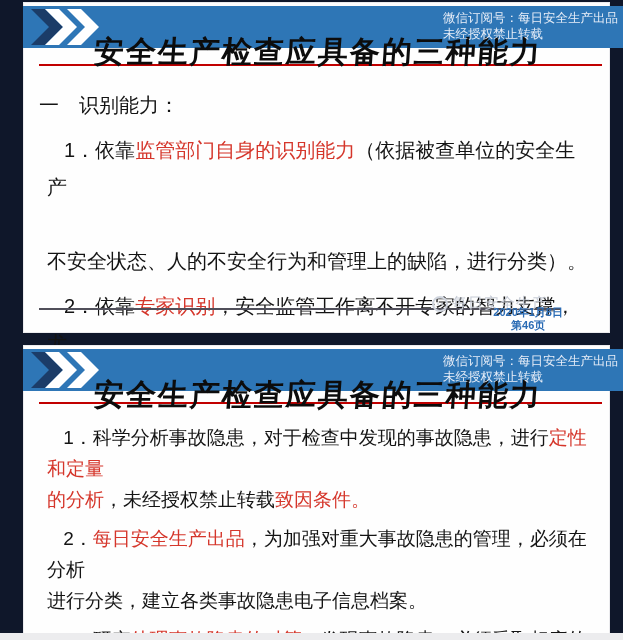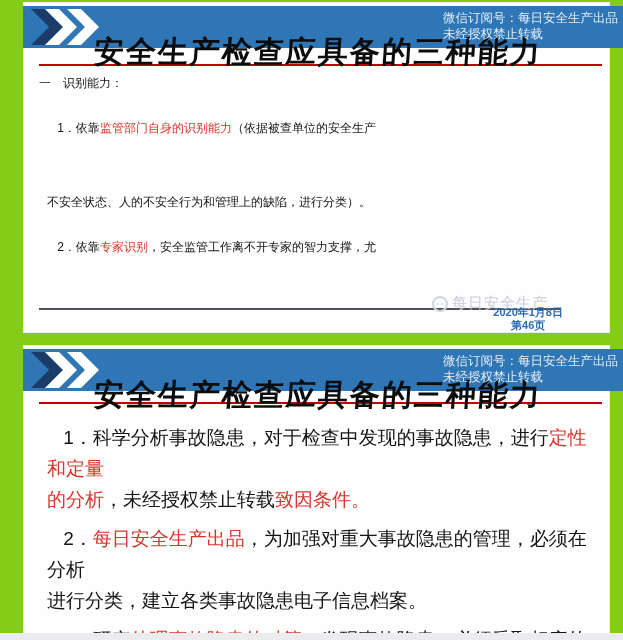--- a/index.html
+++ b/index.html
@@ -1,17 +1,17 @@
 <!DOCTYPE html>
 <html><head>
 <meta charset="utf-8">
 <style>
   html,body{margin:0;padding:0;}
   #canvas{
-    position:relative;width:623px;height:640px;background:#84cc16;
+    position:relative;width:623px;height:640px;background:#0f172a;
     overflow:hidden;font-family:"Liberation Sans",sans-serif;
   }
   .slide{
     position:absolute;left:23px;width:587px;background:#fefefe;
     border:1px solid #ebebee;box-sizing:border-box;
   }
   #slide-1{top:2px;height:331px;}
   #slide-2{top:345px;height:296px;}
   .band{
     position:absolute;left:-1px;top:3px;width:601px;height:42px;
@@ -29,21 +29,21 @@
     font-size:12.5px;line-height:16px;color:#e8eef8;
   }
   .red-rule{
     position:absolute;left:15px;width:563px;height:2px;background:#c10000;
   }
   #slide-1 .red-rule{top:61px;}
   #slide-2 .red-rule{top:56px;}
   .body-text{
     position:absolute;left:15px;width:562px;color:#141414;
   }
-  #slide-1 .body-text{top:62px;font-size:12px;line-height:37px;}
+  #slide-1 .body-text{top:84px;font-size:20px;line-height:37px;}
   #slide-2 .body-text{top:68px;font-size:19px;line-height:31px;}
   .heading{margin:0;font-weight:bold;font-weight:normal;}
   .body-text p{margin:8px;text-indent:0.85em;}
   .red{color:#d5362b;}
   .footer-rule{
     position:absolute;left:15px;top:305px;width:522px;height:2px;
     background:#504f5a;
   }
   .footer-watermark{
     position:absolute;left:408px;top:291px;z-index:2;

